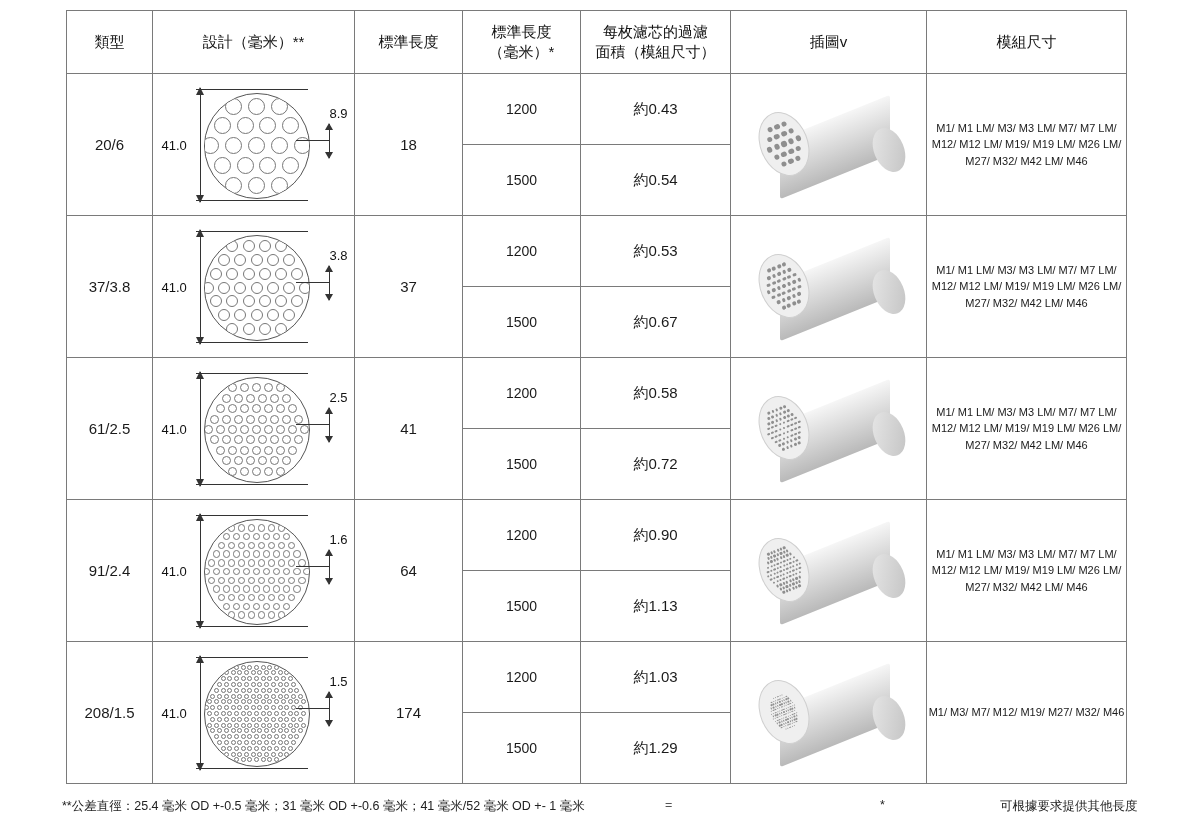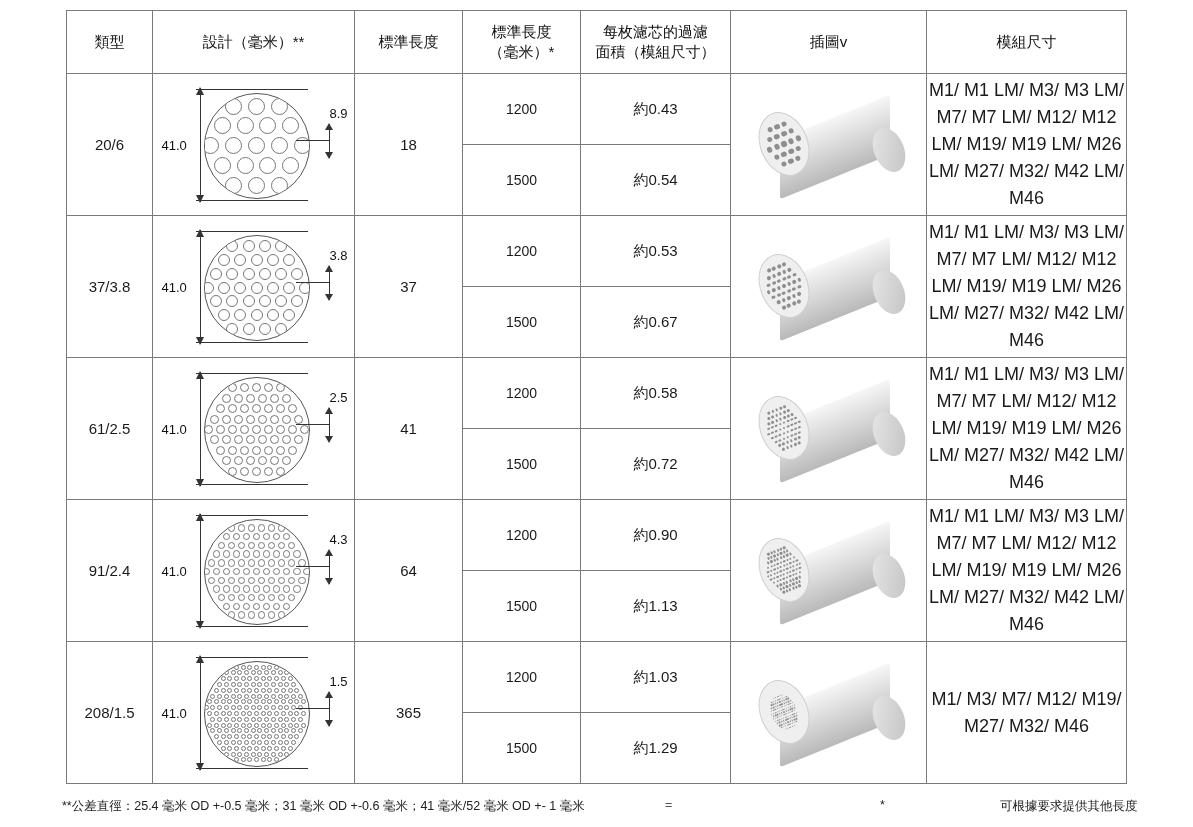--- a/index.html
+++ b/index.html
@@ -47,21 +47,21 @@
   .col-chan    { width: 108px; }
   .col-len     { width: 118px; }
   .col-area    { width: 150px; }
   .col-illus   { width: 196px; }
   .col-mod     { width: 200px; }
 
   .type-cell { font-size: 15px; }
   .chan-cell { font-size: 15px; }
   .len-cell  { font-size: 14px; height: 70px; }
   .area-cell { font-size: 15px; height: 70px; }
-  .mod-cell  { font-size: 18px; line-height: 1.5; padding: 4px 6px; margin-left: 36px; }
+  .mod-cell  { font-size: 11px; line-height: 1.5; padding: 4px 6px; margin-left: 36px; }
 
   .design-cell { padding: 4px 0; }
   .illus-cell  { padding: 4px 0; }
 
   
   .disc-wrap {
     position: relative;
     width: 196px;
     height: 118px;
     margin: 0 auto;
@@ -730,21 +730,21 @@
                   <div class="hole" style="left:23.1px;top:4.7px;width:7.5px;height:7.5px;"></div>
                   <div class="hole" style="left:73.4px;top:4.7px;width:7.5px;height:7.5px;"></div>
                   <div class="hole" style="left:23.1px;top:91.8px;width:7.5px;height:7.5px;"></div>
                   <div class="hole" style="left:73.4px;top:91.8px;width:7.5px;height:7.5px;"></div>
                   <div class="hole" style="left:-2.0px;top:48.3px;width:7.5px;height:7.5px;"></div>
                   <div class="hole" style="left:98.5px;top:48.3px;width:7.5px;height:7.5px;"></div>
                 </div>
               </div>
               <div class="lead-line"></div>
               <div class="arrow-small"></div>
-              <div class="dim-right">4.3</div>
+              <div class="dim-right">1.6</div>
             </div>
           </td>
           <td class="chan-cell" rowspan="2">64</td>
           <td class="len-cell">1200</td>
           <td class="area-cell">約0.90</td>
           <td class="illus-cell" rowspan="2">
             <div class="cyl-wrap">
               <div class="cyl-body"></div>
               <div class="cyl-end"></div>
               <div class="cyl-face">
@@ -1068,21 +1068,21 @@
                   <div class="hole" style="left:19.3px;top:90.1px;width:5px;height:5px;"></div>
                   <div class="hole" style="left:79.7px;top:90.1px;width:5px;height:5px;"></div>
                   <div class="hole" style="left:-0.8px;top:43.7px;width:5px;height:5px;"></div>
                 </div>
               </div>
               <div class="lead-line"></div>
               <div class="arrow-small"></div>
               <div class="dim-right">1.5</div>
             </div>
           </td>
-          <td class="chan-cell" rowspan="2">365</td>
+          <td class="chan-cell" rowspan="2">174</td>
           <td class="len-cell">1200</td>
           <td class="area-cell">約1.03</td>
           <td class="illus-cell" rowspan="2">
             <div class="cyl-wrap">
               <div class="cyl-body"></div>
               <div class="cyl-end"></div>
               <div class="cyl-face">
                 <div class="fholes">
                   <div class="fhole" style="left:22.2px;top:31.2px;width:1.6px;height:1.6px;"></div>
                   <div class="fhole" style="left:21.1px;top:28.5px;width:1.6px;height:1.6px;"></div>

